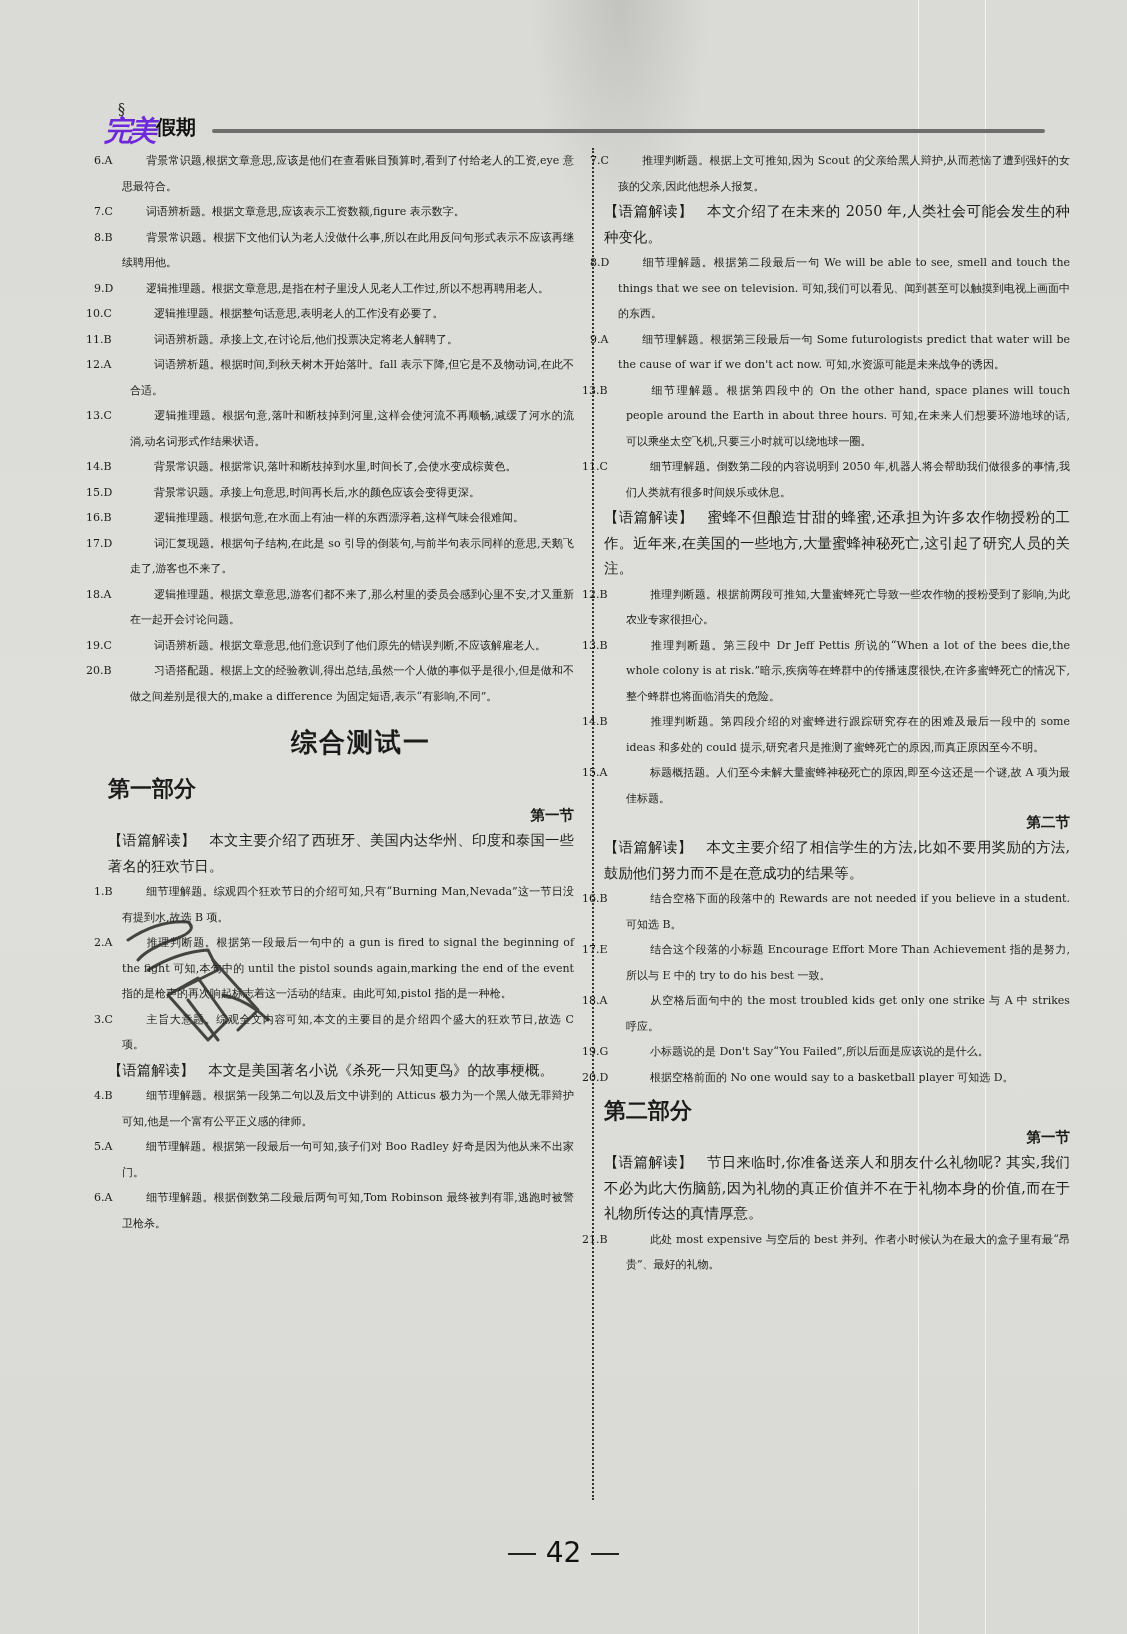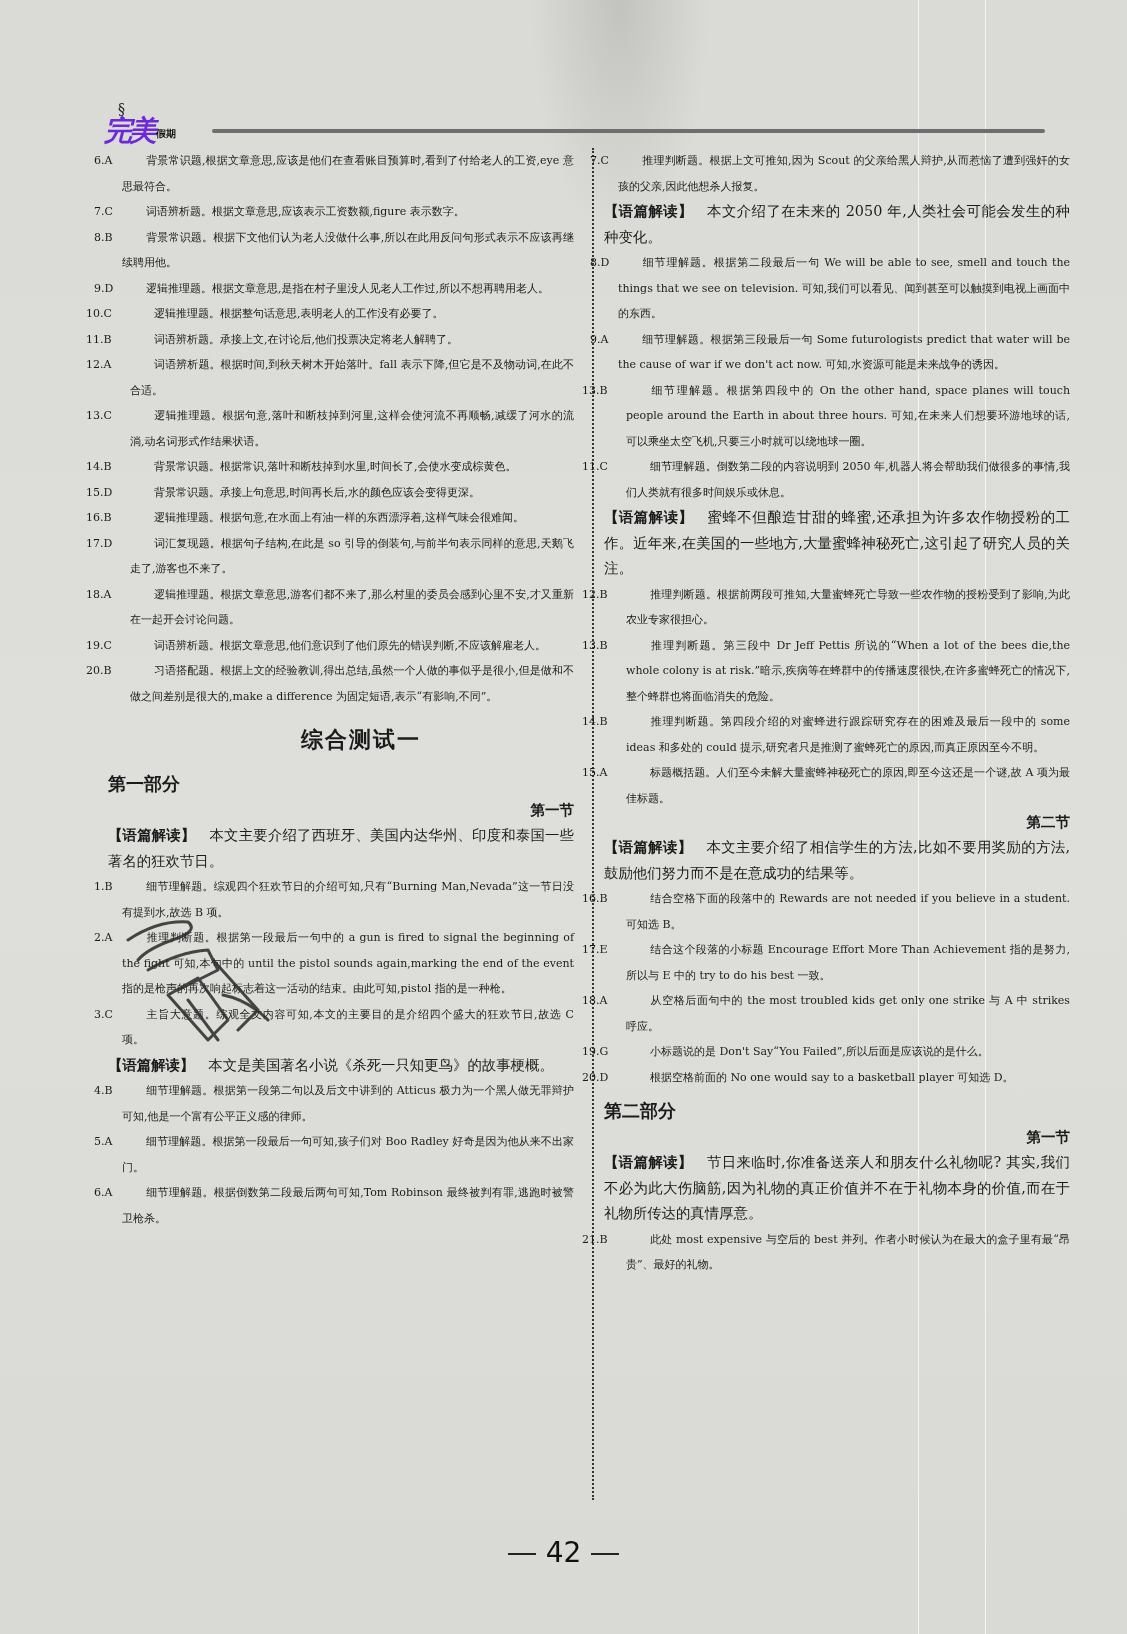--- a/index.html
+++ b/index.html
@@ -9,39 +9,39 @@
     background-image:
       radial-gradient(ellipse at 55% 0%, rgba(150,150,150,0.35) 0, rgba(150,150,150,0) 90px),
       linear-gradient(180deg, #dadad6 0%, #dededa 50%, #d9d9d5 100%);
     font-family: "DejaVu Serif", "Liberation Serif", serif;
     color: #1b1b1b;
     position: relative;
   }
   .header { position: absolute; left: 100px; top: 105px; width: 945px; height: 40px; }
   .logo { position: absolute; left: 4px; top: 0; height: 40px; display: flex; align-items: flex-end; }
   .logo-main { font-family: "DejaVu Sans", sans-serif; font-size: 28px; font-weight: bold; font-style: italic; letter-spacing: -3px; color: #6d28d9; line-height: 1; }
-  .logo-sub { font-family: "DejaVu Sans", sans-serif; font-size: 10px; font-weight: bold; color: #111; margin-left: 2px; margin-bottom: 4px; }
+  .logo-sub { font-family: "DejaVu Sans", sans-serif; font-size: 20px; font-weight: bold; color: #111; margin-left: 2px; margin-bottom: 4px; }
   .logo-swirl { position: absolute; left: 14px; top: -4px; font-size: 14px; color: #222; }
   .header-rule { position: absolute; left: 112px; right: 0; top: 24px; height: 4px; background: #6e6e6e; border-radius: 2px; }
 
   .col { position: absolute; top: 148px; }
   .col-left { left: 108px; width: 466px; }
   .col-right { left: 604px; width: 466px; }
   .divider { position: absolute; left: 592px; top: 148px; height: 1352px; border-left: 2px dotted #333; }
 
   .item { font-size: 11px; line-height: 25.5px; text-align: justify; }
   .item .num { display: inline-block; min-width: 38px; }
   .item.wide .num { min-width: 46px; }
   .item .body { }
   .hang { padding-left: 14px; text-indent: -14px; }
   .hang-wide { padding-left: 22px; text-indent: -22px; }
   .note { font-size: 14.4px; line-height: 25.5px; text-align: justify; }
-  .note .tag { font-family: "DejaVu Sans", sans-serif; font-weight: bold; margin-right: 14px; }
-  .title-main { font-family: "DejaVu Sans", sans-serif; font-size: 22px; font-weight: bold; text-align: center; margin: 16px 0 14px 40px; letter-spacing: 2px; }
-  .part-title { font-family: "DejaVu Sans", sans-serif; font-size: 18px; font-weight: bold; margin-top: 6px; line-height: 30px; }
+  .note .tag { font-family: "DejaVu Sans", sans-serif; font-weight: normal; margin-right: 14px; }
+  .title-main { font-family: "DejaVu Sans", sans-serif; font-size: 26px; font-weight: bold; text-align: center; margin: 16px 0 14px 40px; letter-spacing: 2px; }
+  .part-title { font-family: "DejaVu Sans", sans-serif; font-size: 22px; font-weight: bold; margin-top: 6px; line-height: 30px; }
   .section-title { font-family: Liberation Mono, monospace; font-size: 14.5px; font-weight: bold; line-height: 24px; text-align: right; }
 
   .stamp { position: absolute; left: 118px; top: 900px; width: 160px; height: 160px; pointer-events: none; }
   .page-number { position: absolute; left: 0; width: 1127px; top: 1536px; text-align: center; font-family: "DejaVu Sans", sans-serif; font-size: 28px; color: #111; }
   .page-number .dash { display: inline-block; width: 28px; height: 2px; background: #222; vertical-align: middle; margin: 0 10px; }
   .scan-line { position: absolute; top: 0; bottom: 0; width: 1px; background: rgba(255,255,255,0.7); }
 </style>
 </head>
 <body>
 

